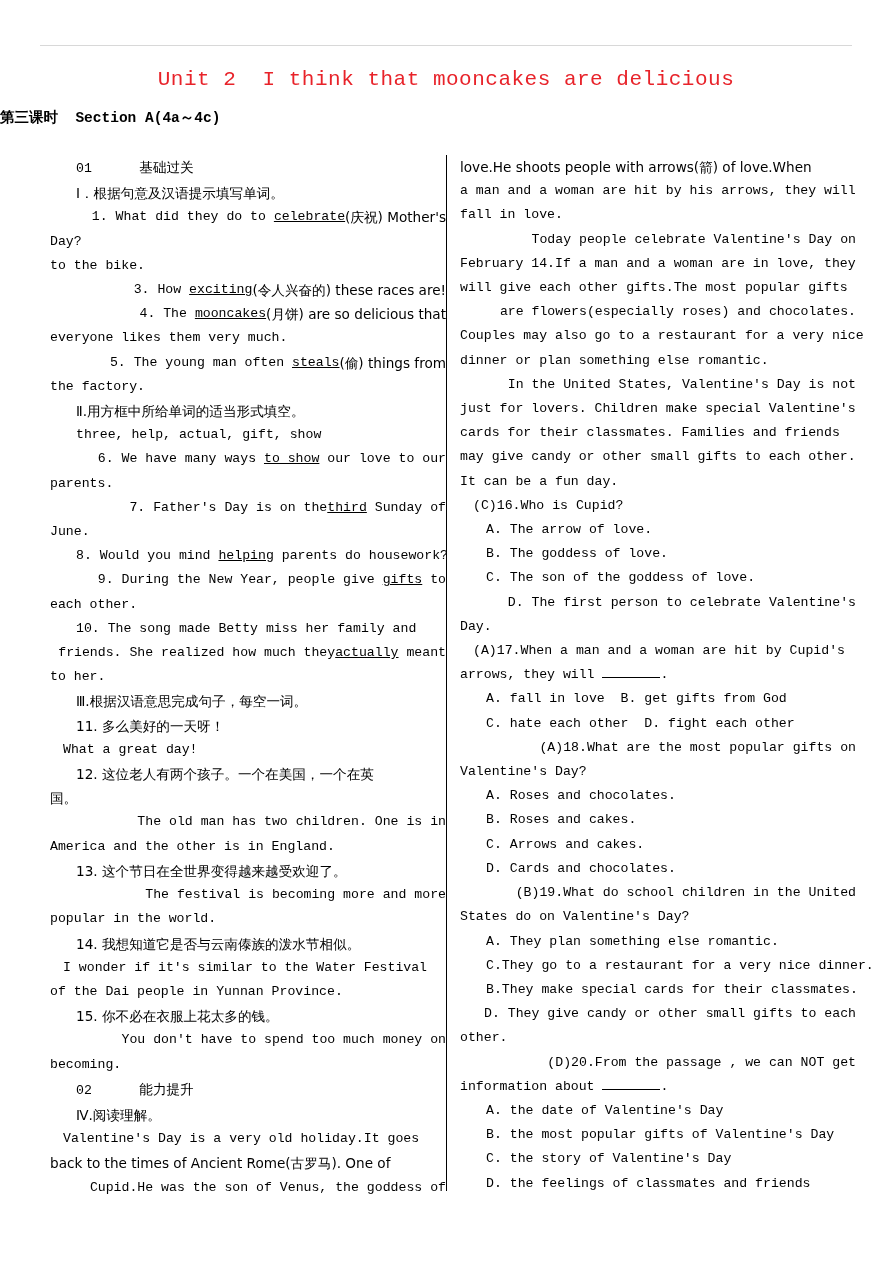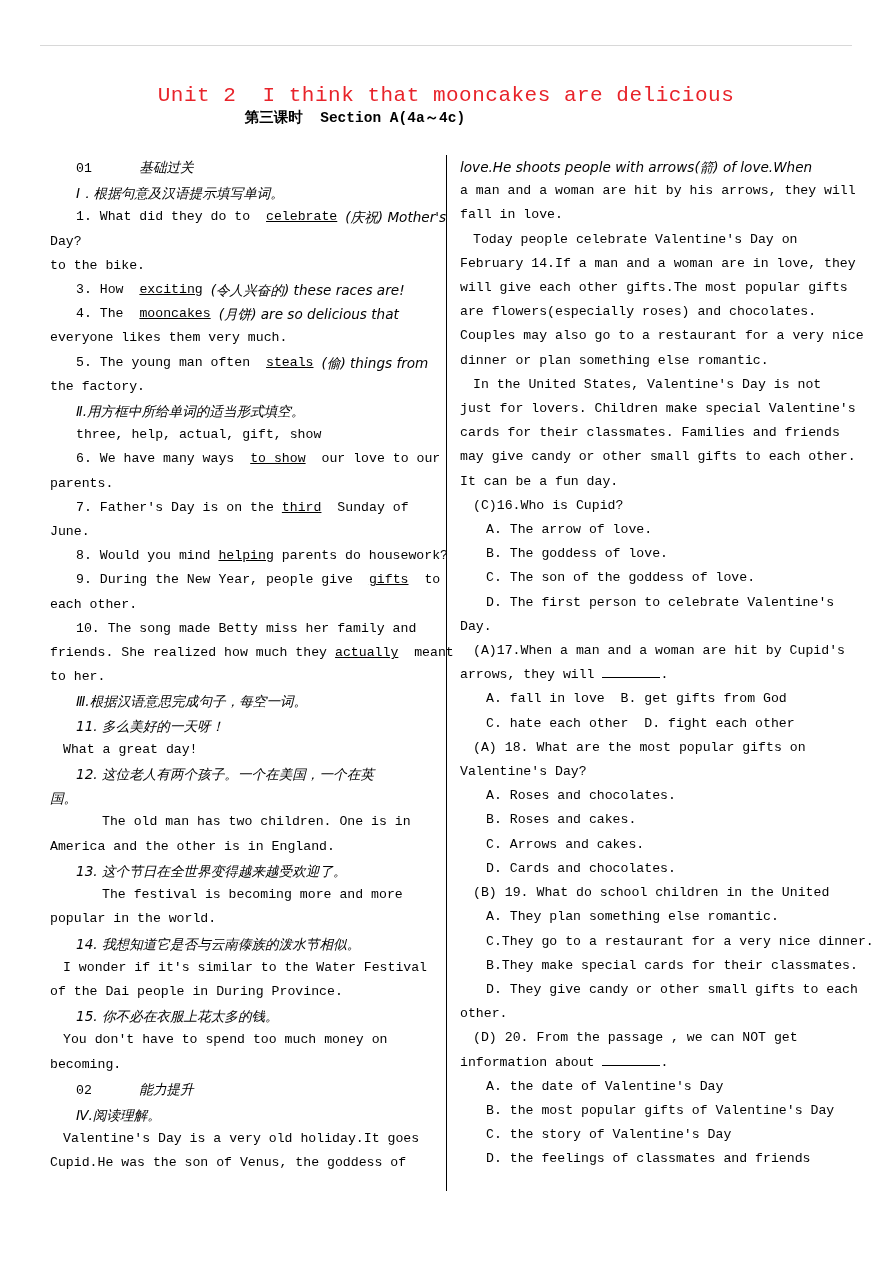--- a/index.html
+++ b/index.html
@@ -25,35 +25,34 @@
     position: absolute;
     left: 40px;
     top: 45px;
     width: 812px;
     height: 1px;
     background: #d8d8d8;
   }
   .unit-title {
     position: absolute;
     left: 0;
-    top: 84px;
+    top: 68px;
     width: 892px;
     text-align: center;
     color: #e8232a;
     font-size: 21px;
     letter-spacing: 0.5px;
     font-weight: normal;
     white-space: pre;
   }
   .lesson-line {
     position: absolute;
     left: 0;
     top: 108px;
     width: 710px;
-    text-align: center;
     font-size: 14.5px;
     color: #000;
     white-space: pre;
     font-weight: bold;
   }
 
   
   .divider {
     position: absolute;
     left: 446px;
@@ -72,34 +71,32 @@
   .col-left  { left: 50px; }
   .col-right { left: 460px; }
 
   .ln {
     white-space: pre;
     margin: 0;
   }
   
   .just {
     display: flex;
-    justify-content: flex-start;
-    white-space: pre;
-    gap: 8px;
+    justify-content: flex-end;
+    white-space: pre;
   }
   .just > span { white-space: pre; }
 
   .ind1 { padding-left: 26px; }
   .ind2 { padding-left: 52px; }
   .ind3 { padding-left: 13px; }
 
   .han {
     font-family: "DejaVu Sans", "Liberation Sans", sans-serif;
     font-size: 13.6px;
-    font-style: italic;
   }
   .ul { text-decoration: underline; }
   .blank {
     display: inline-block;
     width: 58px;
     border-bottom: 1px solid #000;
     height: 12px;
     vertical-align: baseline;
   }
   .sec-num { letter-spacing: 0px; }
@@ -162,31 +159,32 @@
     <div class="ln han">国。</div>
     <div class="just ind2"><span>The old man has two children. One is in</span></div>
     <div class="ln">America and the other is in England.</div>
 
     <div class="ln ind1 han">13. 这个节日在全世界变得越来越受欢迎了。</div>
     <div class="just ind2"><span>The festival is becoming more and more</span></div>
     <div class="ln">popular in the world.</div>
 
     <div class="ln ind1 han">14. 我想知道它是否与云南傣族的泼水节相似。</div>
     <div class="ln ind3">I wonder if it's similar to the Water Festival</div>
-    <div class="ln">of the Dai people in During Province.</div>
+    <div class="ln">of the Dai people in Yunnan Province.</div>
 
     <div class="ln ind1 han">15. 你不必在衣服上花太多的钱。</div>
     <div class="just ind3"><span>You don't have to spend too much money on</span></div>
     <div class="ln">becoming.</div>
 
     <div class="ln ind1"><span class="sec-num">02</span>      <span class="han">能力提升</span></div>
 
     <div class="ln ind1 han">Ⅳ.阅读理解。</div>
 
     <div class="ln ind3">Valentine's Day is a very old holiday.It goes</div>
+    <div class="ln han">back to the times of Ancient Rome(古罗马). One of</div>
     <div class="just"><span>Cupid.He was the son of Venus, the goddess of</span></div>
   </div>
 
   <div class="col col-right">
 
     <div class="ln han">love.He shoots people with arrows(箭) of love.When</div>
     <div class="ln">a man and a woman are hit by his arrows, they will</div>
     <div class="ln">fall in love.</div>
 
     <div class="just ind3"><span>Today people celebrate Valentine's Day on</span></div>
@@ -215,20 +213,21 @@
     <div class="ln ind1">C. hate each other  D. fight each other</div>
 
     <div class="just ind3"><span>(A)</span><span>18.</span><span>What are the most popular gifts on</span></div>
     <div class="ln">Valentine's Day?</div>
     <div class="ln ind1">A. Roses and chocolates.</div>
     <div class="ln ind1">B. Roses and cakes.</div>
     <div class="ln ind1">C. Arrows and cakes.</div>
     <div class="ln ind1">D. Cards and chocolates.</div>
 
     <div class="just ind3"><span>(B)</span><span>19.</span><span>What do school children in the United</span></div>
+    <div class="ln">States do on Valentine's Day?</div>
     <div class="ln ind1">A. They plan something else romantic.</div>
     <div class="ln ind1">C.They go to a restaurant for a very nice dinner.</div>
     <div class="ln ind1">B.They make special cards for their classmates.</div>
     <div class="just ind1"><span>D. They give candy or other small gifts to each</span></div>
     <div class="ln">other.</div>
 
     <div class="just ind3"><span>(D)</span><span>20.</span><span>From the passage , we can NOT get</span></div>
     <div class="ln"><span>information about </span><span class="blank"></span><span>.</span></div>
     <div class="ln ind1">A. the date of Valentine's Day</div>
     <div class="ln ind1">B. the most popular gifts of Valentine's Day</div>

